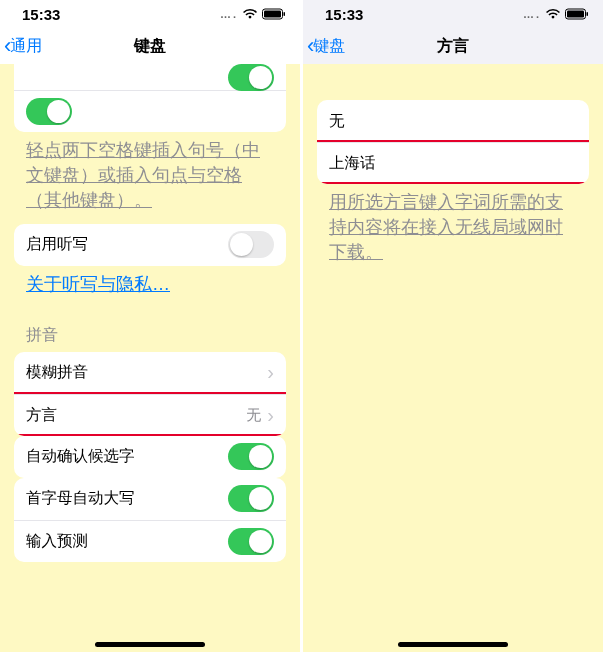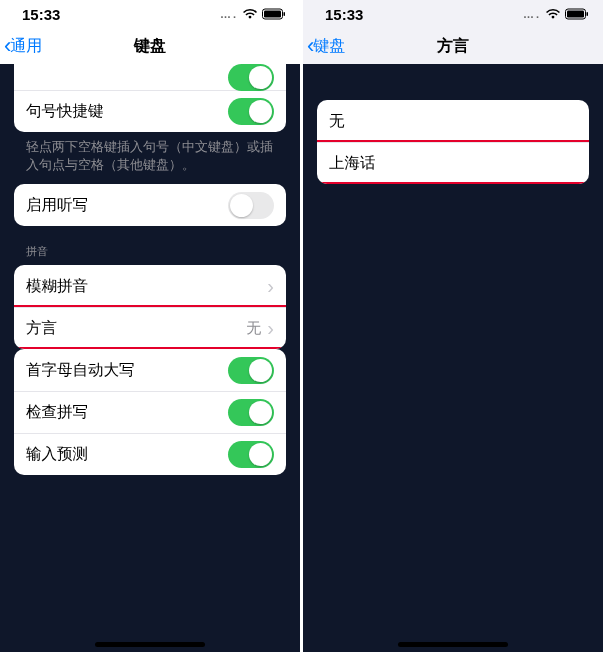--- a/index.html
+++ b/index.html
@@ -7,21 +7,21 @@
     font-family: -apple-system, "Helvetica Neue", Arial, sans-serif;
     background: #fff;
     width: 603px;
     height: 652px;
     display: flex;
     gap: 3px;
   }
   .phone {
     width: 300px;
     height: 652px;
-    background: #0f172a;
+    background: #fef9c3;
     display: flex;
     flex-direction: column;
     position: relative;
   }
   .statusbar {
     height: 28px;
     background: #f2f2f7;
     display: flex;
     align-items: center;
     justify-content: space-between;
@@ -75,26 +75,26 @@
   .toggle.on { background: #34c759; }
   .toggle.off { background: #e9e9ea; }
   .knob {
     position: absolute; top: 2px; width: 23px; height: 23px;
     background: #fff; border-radius: 50%;
     box-shadow: 0 1px 2px rgba(0,0,0,0.25);
   }
   .toggle.on .knob { right: 2px; }
   .toggle.off .knob { left: 2px; }
   .caption {
-    font-size: 13px; color: #8e8e93;
-    padding: 6px 26px 10px 26px; line-height: 1.4;
+    font-size: 18px; color: #8e8e93;
+    padding: 6px 26px 10px 26px; line-height: 1.4; text-decoration: underline;
   }
   .link { color: #007aff; }
   .section-lbl {
-    font-size: 11px; color: #8e8e93;
+    font-size: 16px; color: #8e8e93;
     padding: 18px 26px 6px 26px;
   }
   .highlight {
     border: 2.5px solid #e4002b;
     position: absolute;
     pointer-events: none;
   }
   .homebar {
     position: absolute; bottom: 5px; left: 50%;
     transform: translateX(-50%);
@@ -132,65 +132,67 @@
   </div>
   <div class="content">
     <div class="group first-group-top">
       <div class="row" style="height:26px;">
         <span></span>
         <span class="toggle on">
             <span class="knob"></span>
           </span>
       </div>
       <div class="row">
-        <span>句号快捷键</span>
         <span class="toggle on">
             <span class="knob"></span>
           </span>
       </div>
     </div>
     <div class="caption">轻点两下空格键插入句号（中文键盘）或插入句点与空格（其他键盘）。</div>
 
     <div class="group">
       <div class="row">
         <span>启用听写</span>
         <span class="toggle off">
             <span class="knob"></span>
           </span>
       </div>
     </div>
+    <div class="caption link">关于听写与隐私…</div>
 
     <div class="section-lbl">拼音</div>
     <div class="group" style="position:relative;">
       <div class="row">
         <span>模糊拼音</span>
         <span class="right">
             <span class="chev">›</span>
           </span>
       </div>
       <div class="row">
         <span>方言</span>
         <span class="right">
             <span>无</span>
             <span class="chev">›</span>
           </span>
       </div>
       <div class="highlight" style="left:-2px;right:-2px;top:40px;height:44px;"></div>
     </div>
 
-
     <div class="group">
       <div class="row">
+        <span>自动确认候选字</span>
+        <span class="toggle on">
+            <span class="knob"></span>
+          </span>
+      </div>
+    </div>
+
+    <div class="group">
+      <div class="row">
         <span>首字母自动大写</span>
-        <span class="toggle on">
-            <span class="knob"></span>
-          </span>
-      </div>
-      <div class="row">
-        <span>检查拼写</span>
         <span class="toggle on">
             <span class="knob"></span>
           </span>
       </div>
       <div class="row">
         <span>输入预测</span>
         <span class="toggle on">
             <span class="knob"></span>
           </span>
       </div>
@@ -228,15 +230,16 @@
       <div class="row">
         <span>无</span>
         <span></span>
       </div>
       <div class="row">
         <span>上海话</span>
         <span></span>
       </div>
       <div class="highlight" style="left:-2px;right:-2px;top:40px;height:44px;"></div>
     </div>
+    <div class="caption">用所选方言键入字词所需的支持内容将在接入无线局域网时下载。</div>
   </div>
   <div class="homebar"></div>
 </div>
 
 </body></html>

